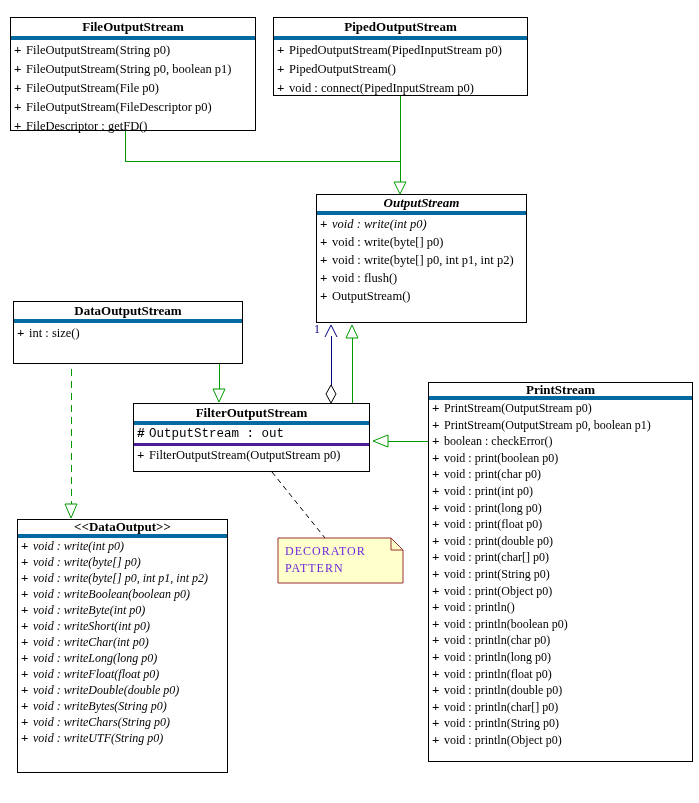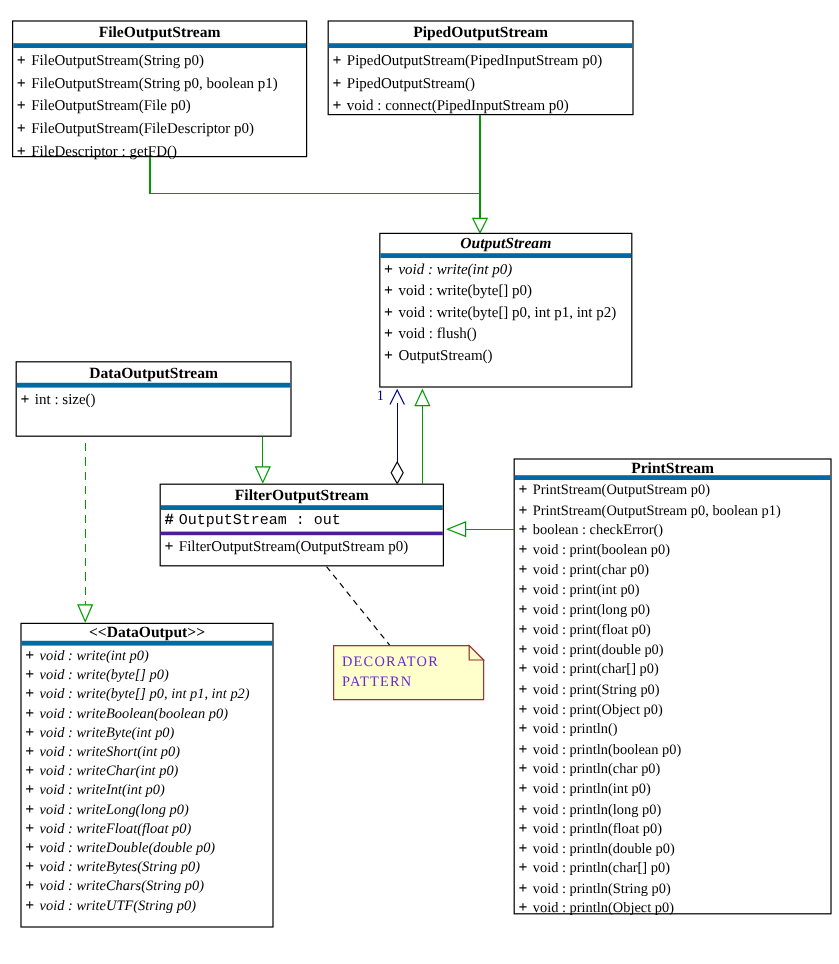--- a/index.html
+++ b/index.html
@@ -116,41 +116,39 @@
         <div class="member"><span class="vis">+</span><span class="txt">void : print(int p0)</span></div>
         <div class="member"><span class="vis">+</span><span class="txt">void : print(long p0)</span></div>
         <div class="member"><span class="vis">+</span><span class="txt">void : print(float p0)</span></div>
         <div class="member"><span class="vis">+</span><span class="txt">void : print(double p0)</span></div>
         <div class="member"><span class="vis">+</span><span class="txt">void : print(char[] p0)</span></div>
         <div class="member"><span class="vis">+</span><span class="txt">void : print(String p0)</span></div>
         <div class="member"><span class="vis">+</span><span class="txt">void : print(Object p0)</span></div>
         <div class="member"><span class="vis">+</span><span class="txt">void : println()</span></div>
         <div class="member"><span class="vis">+</span><span class="txt">void : println(boolean p0)</span></div>
         <div class="member"><span class="vis">+</span><span class="txt">void : println(char p0)</span></div>
-        <div class="member"><span class="vis">+</span><span class="txt">void : println(int p0)</span></div>
         <div class="member"><span class="vis">+</span><span class="txt">void : println(long p0)</span></div>
         <div class="member"><span class="vis">+</span><span class="txt">void : println(float p0)</span></div>
         <div class="member"><span class="vis">+</span><span class="txt">void : println(double p0)</span></div>
         <div class="member"><span class="vis">+</span><span class="txt">void : println(char[] p0)</span></div>
         <div class="member"><span class="vis">+</span><span class="txt">void : println(String p0)</span></div>
         <div class="member"><span class="vis">+</span><span class="txt">void : println(Object p0)</span></div>
       </div>
   </div>
 
   <div class="uml-class dense" style="left:17px;top:519px;width:211px;height:254px;--th:14px;--rh:16px;">
     <div class="uml-title">&lt;&lt;DataOutput&gt;&gt;</div>
     <div class="uml-methods">
         <div class="member it"><span class="vis">+</span><span class="txt">void : write(int p0)</span></div>
         <div class="member it"><span class="vis">+</span><span class="txt">void : write(byte[] p0)</span></div>
         <div class="member it"><span class="vis">+</span><span class="txt">void : write(byte[] p0, int p1, int p2)</span></div>
         <div class="member it"><span class="vis">+</span><span class="txt">void : writeBoolean(boolean p0)</span></div>
         <div class="member it"><span class="vis">+</span><span class="txt">void : writeByte(int p0)</span></div>
         <div class="member it"><span class="vis">+</span><span class="txt">void : writeShort(int p0)</span></div>
         <div class="member it"><span class="vis">+</span><span class="txt">void : writeChar(int p0)</span></div>
-        <div class="member it"><span class="vis">+</span><span class="txt">void : writeInt(int p0)</span></div>
         <div class="member it"><span class="vis">+</span><span class="txt">void : writeLong(long p0)</span></div>
         <div class="member it"><span class="vis">+</span><span class="txt">void : writeFloat(float p0)</span></div>
         <div class="member it"><span class="vis">+</span><span class="txt">void : writeDouble(double p0)</span></div>
         <div class="member it"><span class="vis">+</span><span class="txt">void : writeBytes(String p0)</span></div>
         <div class="member it"><span class="vis">+</span><span class="txt">void : writeChars(String p0)</span></div>
         <div class="member it"><span class="vis">+</span><span class="txt">void : writeUTF(String p0)</span></div>
       </div>
   </div>
 
   <span class="mult-label">1</span>

